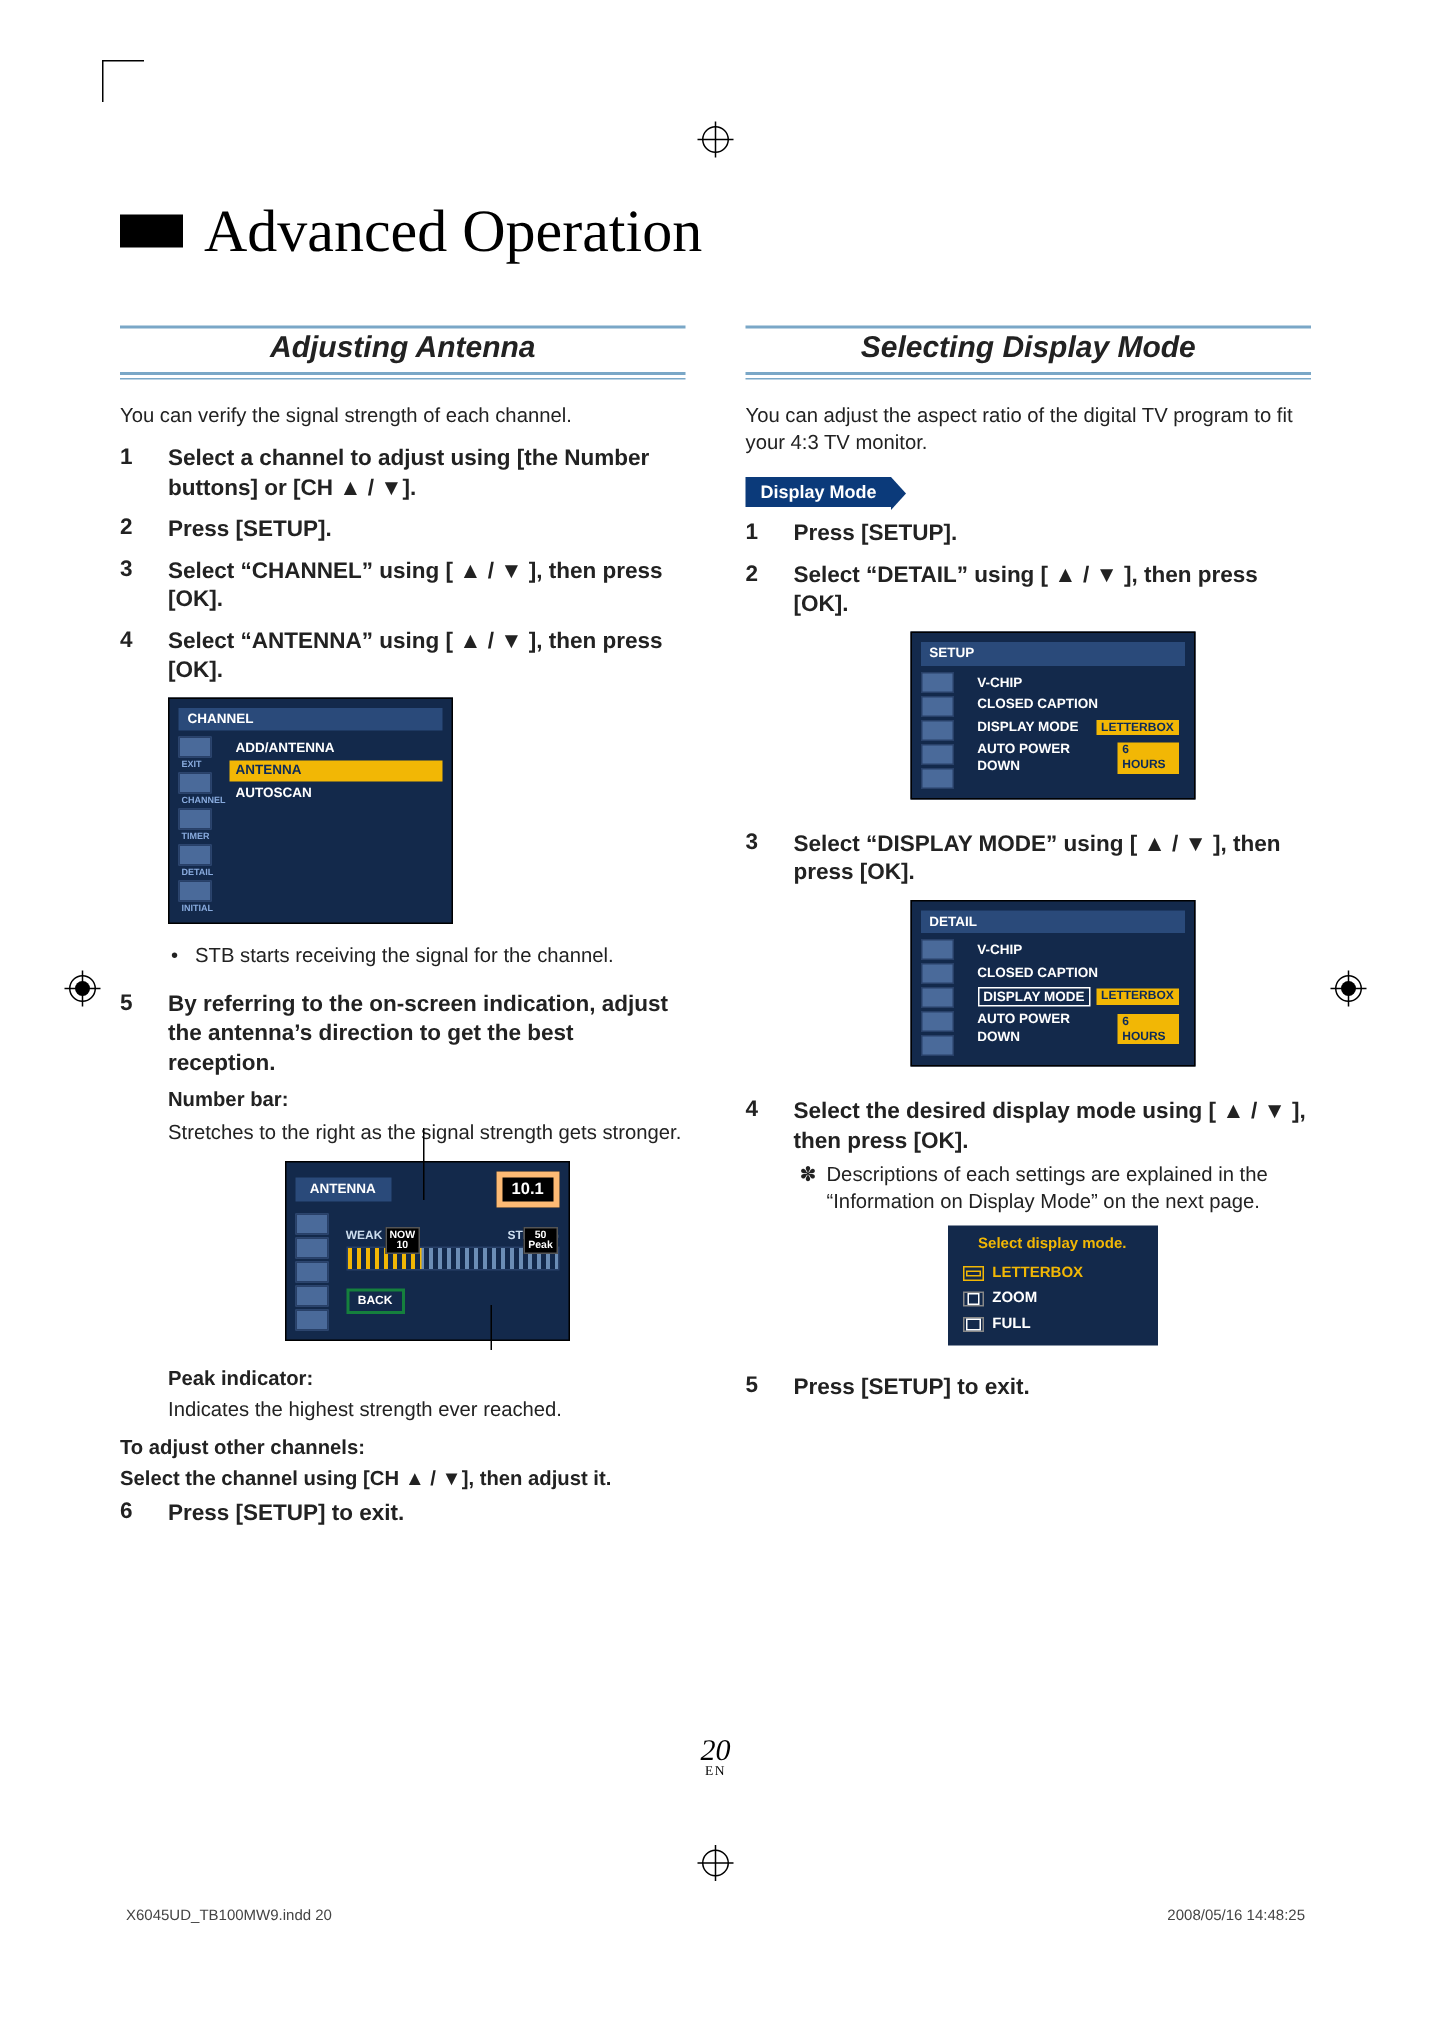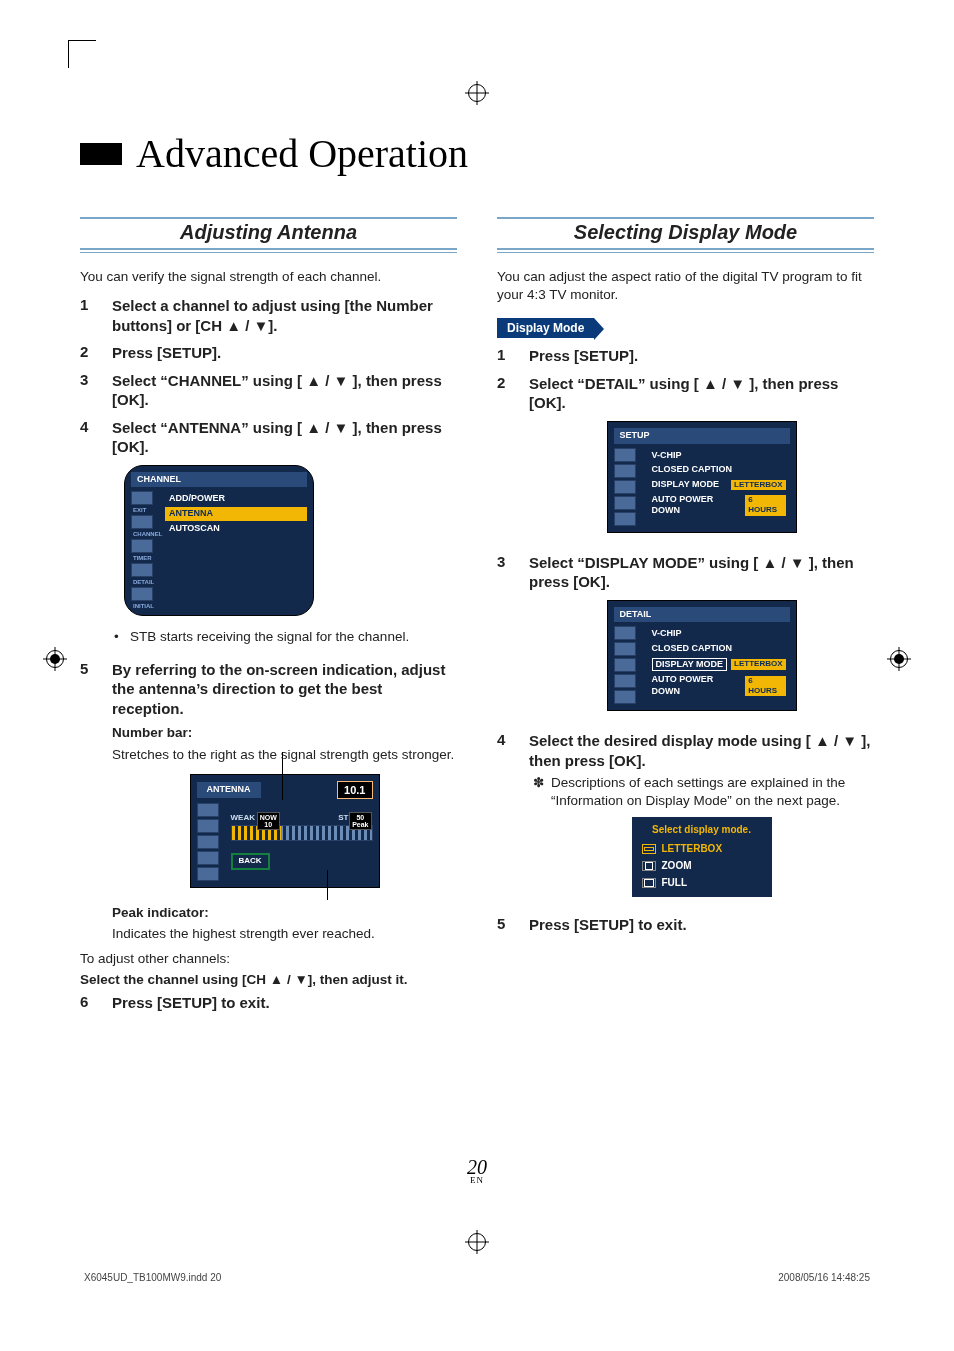--- a/index.html
+++ b/index.html
@@ -73,21 +73,21 @@
 
   .body-text { font-size: 13.5px; margin-bottom: 10px; line-height:1.35; }
   ol.steps { list-style:none; padding:0; }
   ol.steps > li { display:flex; gap:14px; margin-bottom: 8px; }
   .step-num { min-width:18px; font-weight:bold; font-size:15px; }
   .step-body { flex:1; font-weight:bold; font-size:15px; line-height:1.3; }
   .step-body .normal { font-weight:normal; font-size:13.5px; display:block; margin-top:4px; }
   .sub-heading { font-weight:bold; font-size:13.5px; margin-top:4px; }
   .bullet-row { display:flex; gap:8px; font-weight:normal; font-size:13.5px; margin:6px 0 6px 2px; }
   .bullet-dot { min-width:8px; }
-  .normal-para { font-weight:normal; font-size:13.5px; margin:6px 0; }
+  .normal-para { font-weight:bold; font-size:13.5px; margin:6px 0; }
   .star-note { font-weight:normal; font-size:13.5px; display:flex; gap:6px; margin-top:4px; padding-left: 4px;}
   .star-note .star { min-width:12px; }
 
   .label-pill {
     display:inline-block; background:#0b3a7a; color:#fff;
     font-size:12px; font-weight:bold; padding:3px 10px 3px 10px;
     position:relative; margin: 4px 0 8px 0;
   }
   .label-pill::after {
     content:""; position:absolute; right:-10px; top:0; bottom:0;
@@ -112,21 +112,21 @@
   .osd .osd-list .row { padding:1px 4px; margin:1px 0; display:flex; justify-content:space-between; align-items:center; gap:4px;}
   .osd .osd-list .row.sel { background:#f2b705; color:#0b2a5a; }
   .osd .osd-list .row.selbox .lab { border:1px solid #fff; padding:0 3px;}
   .osd .osd-list .val { background:#f2b705; color:#0b2a5a; font-size:8px; padding:0 3px; }
 
   .osd-antenna {
     width:190px; margin:8px auto 4px auto; border:1px solid #000; background:#13294b; padding:6px; color:#fff;
   }
   .osd-antenna .top { display:flex; justify-content:space-between; align-items:center; }
   .osd-antenna .toptitle { background:#2a4a7a; font-size:9px; font-weight:bold; padding:2px 10px; }
-  .osd-antenna .chbox { background:#000; color:#fff; font-size:11px; font-weight:bold; padding:1px 6px; border:1px solid #fdba74;}
+  .osd-antenna .chbox { background:#000; color:#fff; font-size:11px; font-weight:bold; padding:1px 6px; border:4px solid #fdba74;}
   .osd-antenna .row2 { display:flex; gap:4px; margin-top:4px; }
   .osd-antenna .icons { width:30px; display:flex; flex-direction:column; gap:2px; }
   .osd-antenna .icons .ic { width:22px; height:14px; background:#4a6a9a; border:1px solid #284068; }
   .osd-antenna .content { flex:1; }
   .osd-antenna .labels { display:flex; justify-content:space-between; font-size:8px; font-weight:bold; color:#cde;gap:44px; }
   .osd-antenna .bar {
     height:16px; margin-top:2px; position:relative;
     background: repeating-linear-gradient(90deg,#6b8db5 0 3px, #13294b 3px 6px);
     border:1px solid #284068;
   }
@@ -205,37 +205,37 @@
         <li>
           <div class="step-num">3</div>
           <div class="step-body">Select “CHANNEL” using [ ▲ / ▼ ], then press [OK].</div>
         </li>
         <li>
           <div class="step-num">4</div>
           <div class="step-body">
             <span>Select “ANTENNA” using [ ▲ / ▼ ], then press [OK].</span>
 
             
-            <div class="osd indent-block" style="margin-left:12px;border-radius:19px;">
+            <div class="osd indent-block" style="margin-left:0;">
               <div class="osd-title-bar">CHANNEL</div>
               <div class="osd-body">
                 <div class="osd-icons">
                   <div class="ic"></div>
                     <div class="lbl">EXIT</div>
                   <div class="ic"></div>
                     <div class="lbl">CHANNEL</div>
                   <div class="ic"></div>
                     <div class="lbl">TIMER</div>
                   <div class="ic"></div>
                     <div class="lbl">DETAIL</div>
                   <div class="ic"></div>
                     <div class="lbl">INITIAL</div>
                 </div>
                 <div class="osd-list">
-                  <div class="row">ADD/POWER</div>
+                  <div class="row">ADD/ANTENNA</div>
                   <div class="row sel">ANTENNA</div>
                   <div class="row">AUTOSCAN</div>
                 </div>
               </div>
             </div>
 
             <div class="bullet-row">
               <div class="bullet-dot">•</div>
               <div>STB starts receiving the signal for the channel.</div>
             </div>

